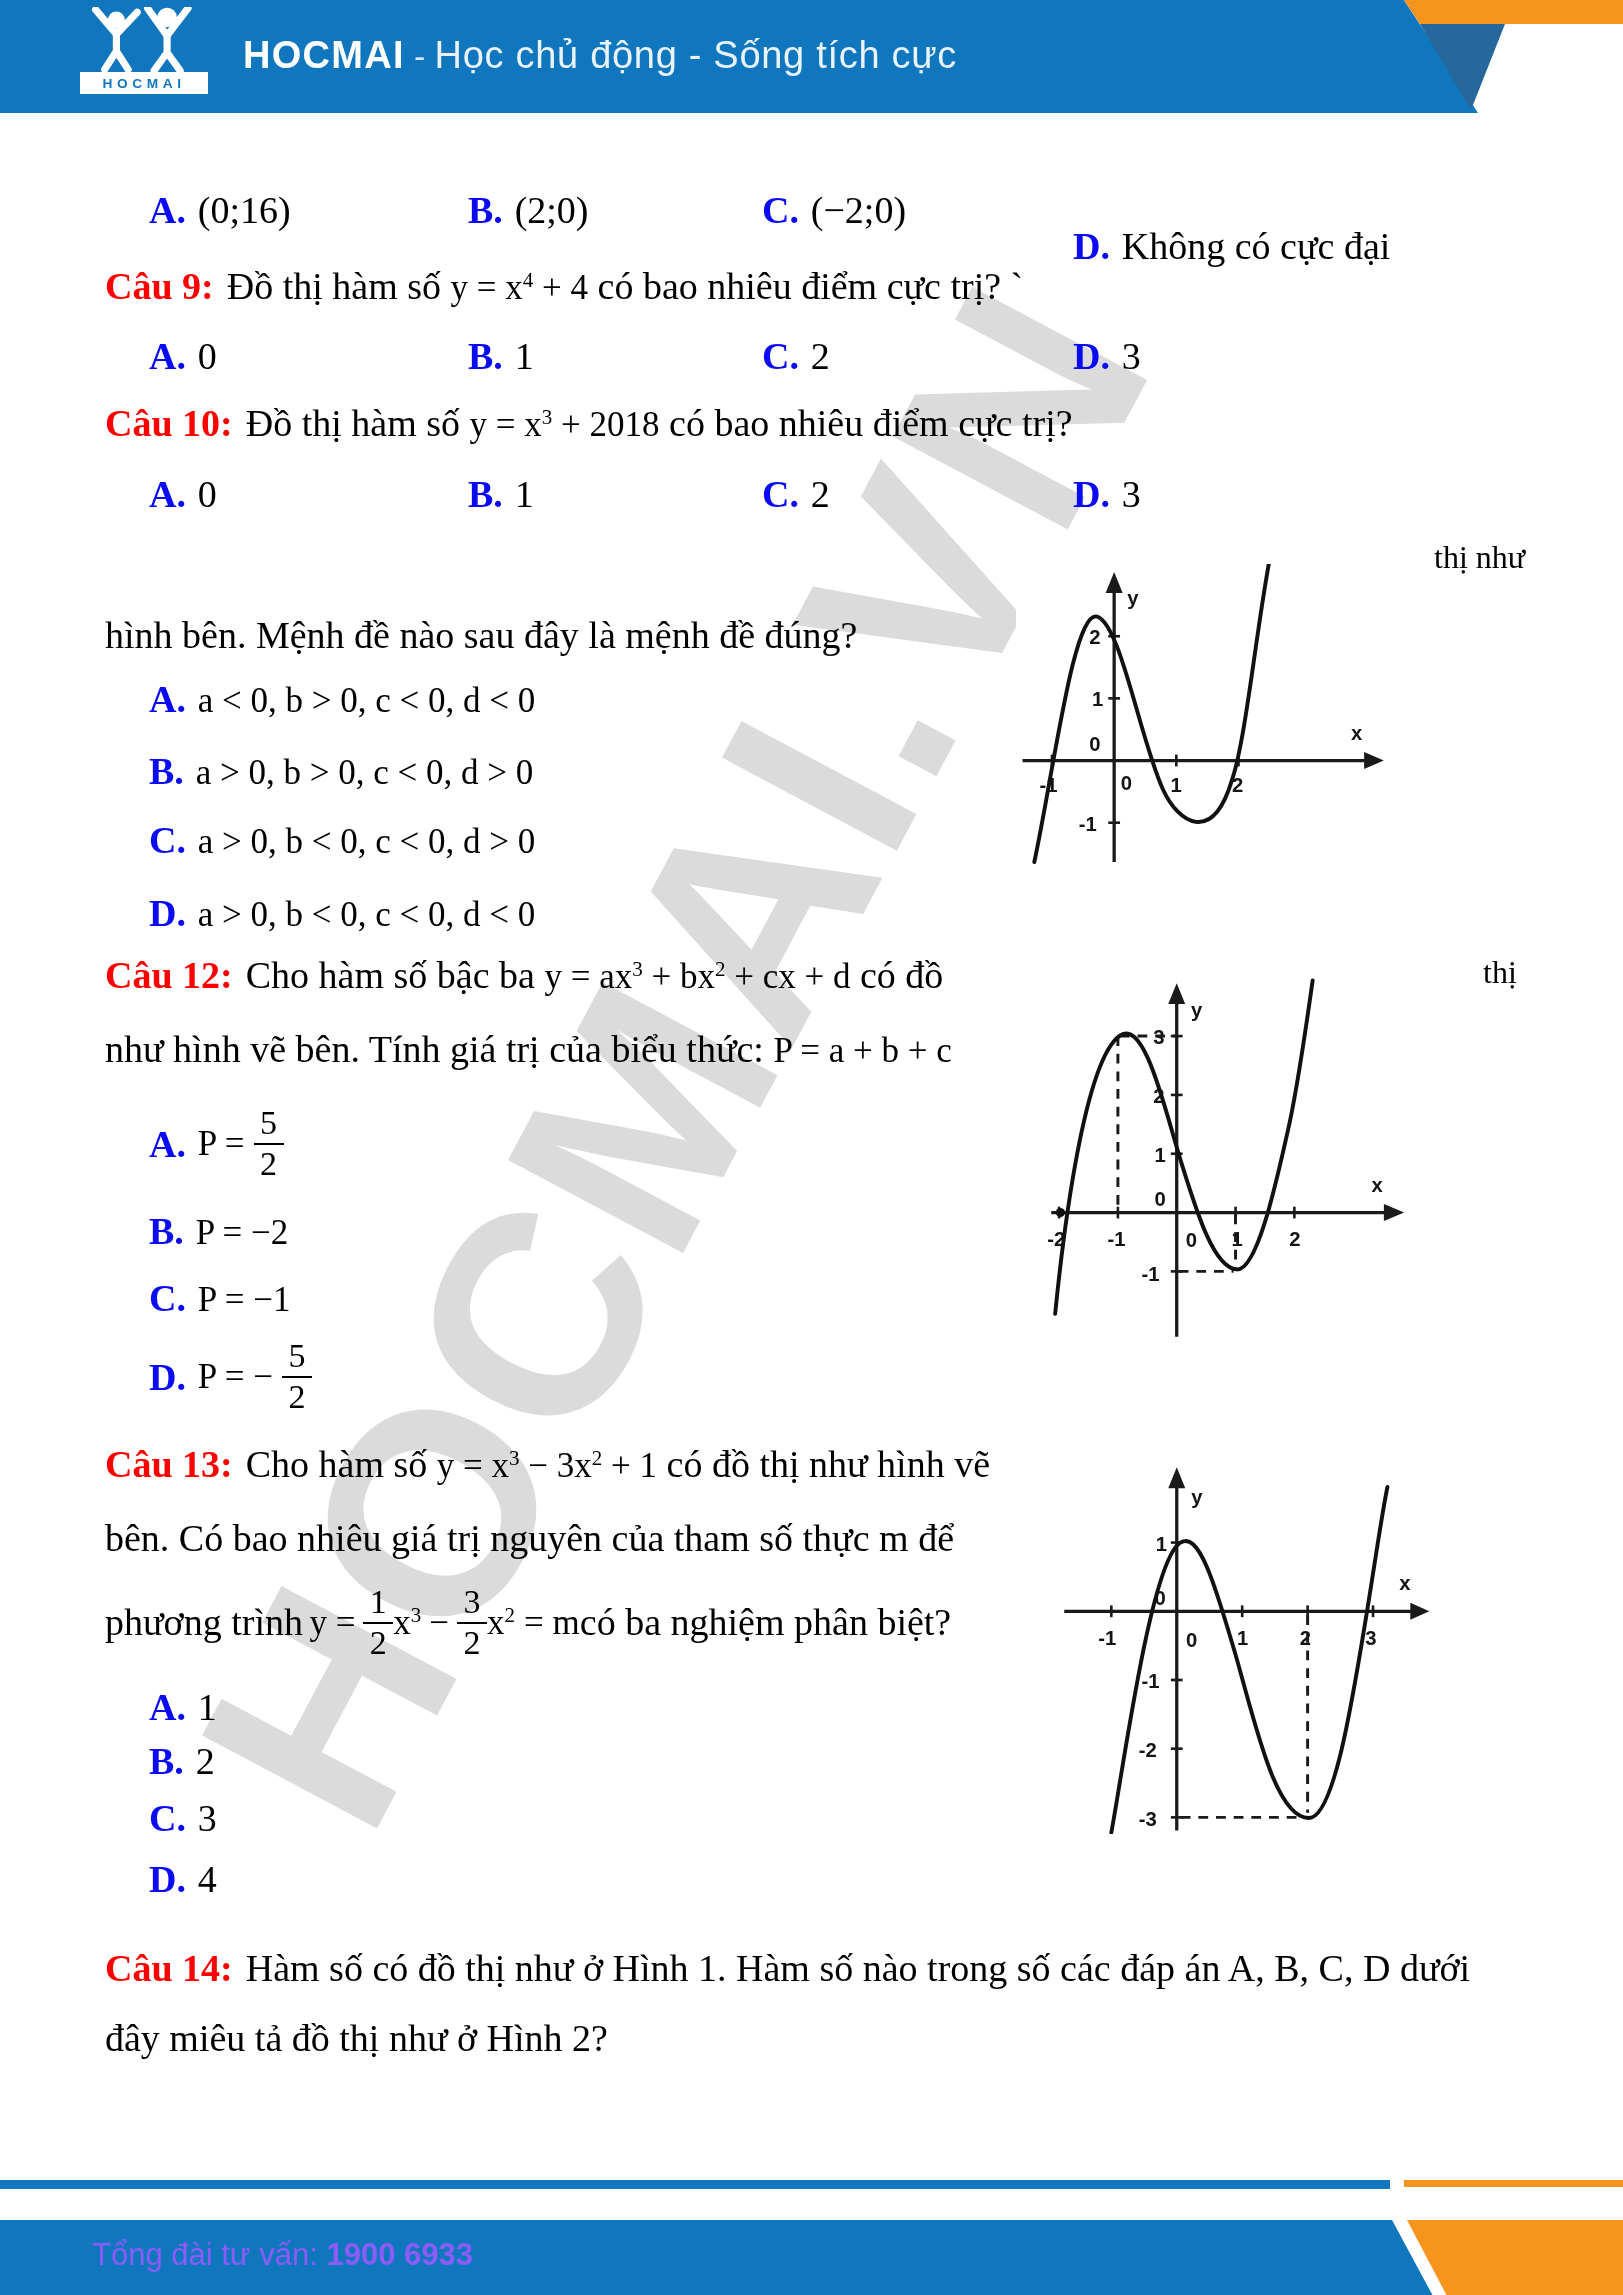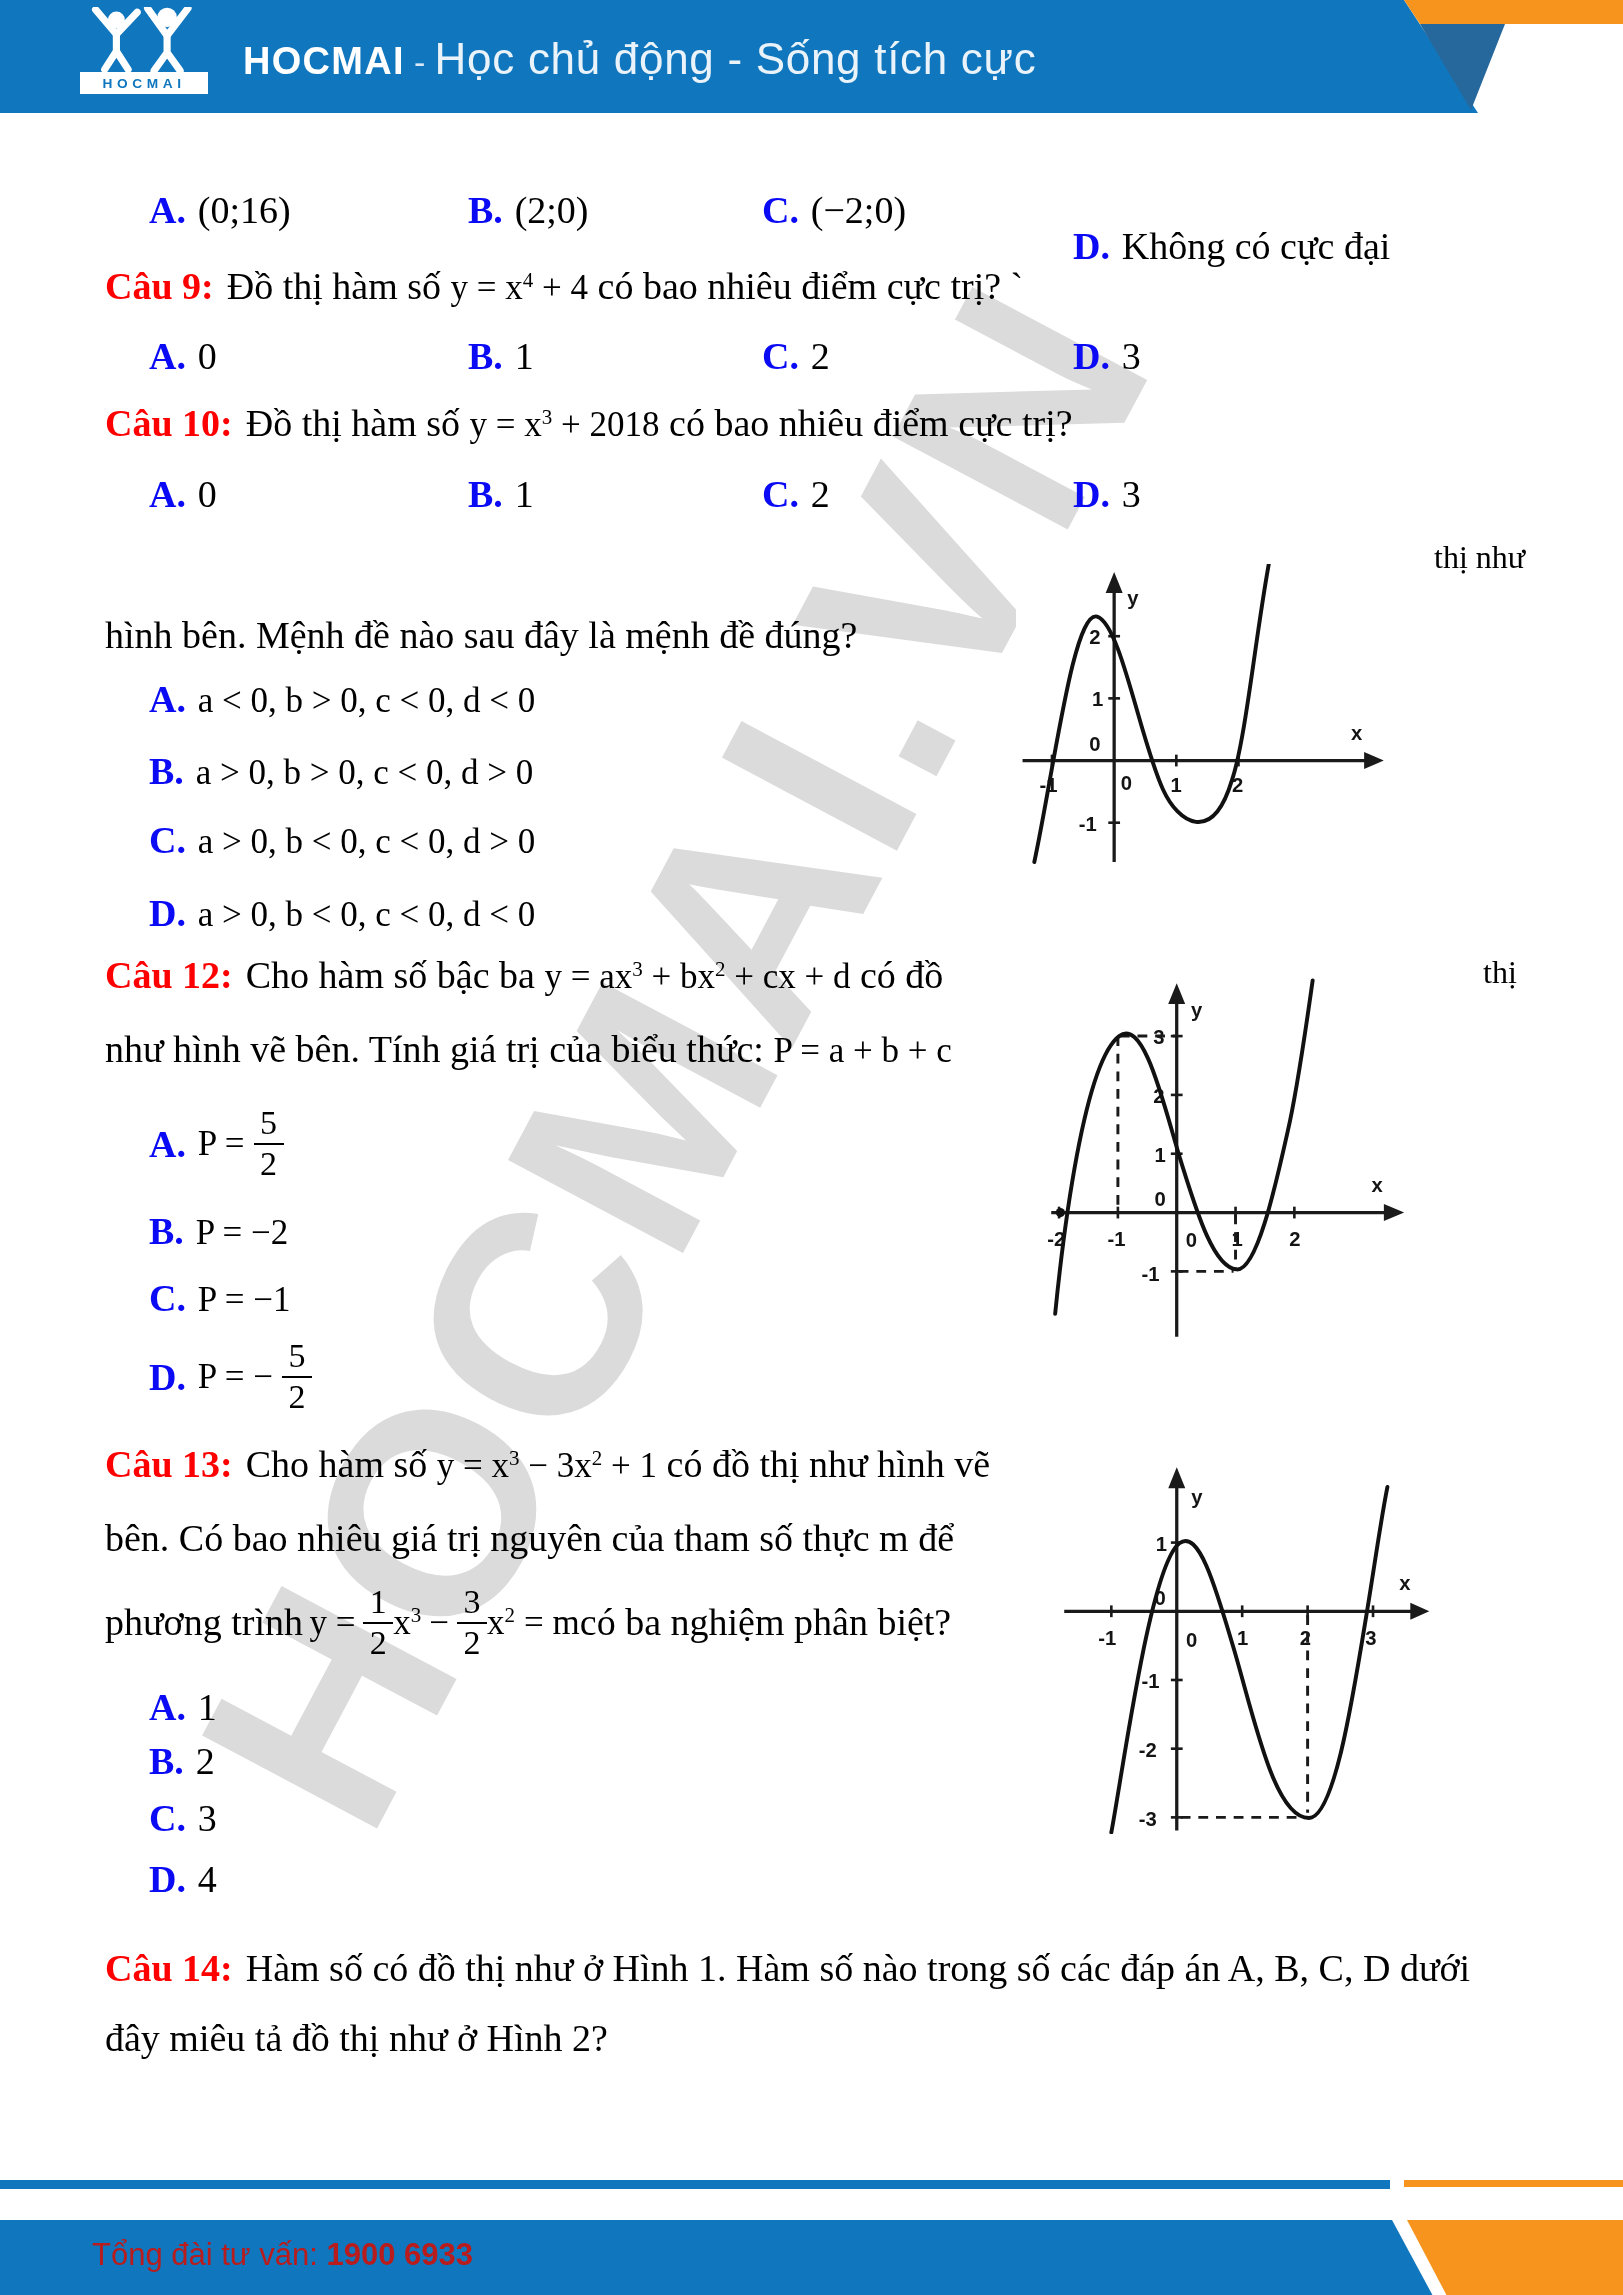--- a/index.html
+++ b/index.html
@@ -13,21 +13,21 @@
             clip-path:polygon(1404px 0,1623px 0,1623px 24px,1420px 24px);}
   .hdr-wedge{position:absolute;left:0;top:0;width:1623px;height:113px;background:#27689C;
             clip-path:polygon(1420px 24px,1505px 24px,1471px 110px);}
   .logo-caption{position:absolute;left:80px;top:72px;width:128px;height:22px;background:#fff;
             font-family:"Liberation Sans","DejaVu Sans",sans-serif;font-weight:bold;color:#1077BE;
             font-size:13.7px;letter-spacing:4.6px;text-align:center;line-height:23px;}
   .brand-row{position:absolute;left:243px;top:34px;white-space:nowrap;
             font-family:"Liberation Sans","DejaVu Sans",sans-serif;color:#fff;}
   .brand{font-size:38px;font-weight:bold;letter-spacing:1.3px;}
   .brand-sep{font-size:34px;color:#D9EAF6;margin:0 9.2px;}
-  .tagline{font-size:44px;color:#EAF3FA;letter-spacing:0.7px;}
+  .tagline{font-size:38px;color:#EAF3FA;letter-spacing:0.7px;}
   
   .watermark{position:absolute;left:134px;top:1721px;transform:rotate(-62deg);transform-origin:0 0;
             font-family:"Liberation Sans","DejaVu Sans",sans-serif;font-weight:bold;
             font-size:288px;letter-spacing:3.9px;color:#DBDBDB;white-space:nowrap;z-index:0;}
   
   .q-line{position:absolute;left:105px;font-size:38px;line-height:1.15;white-space:nowrap;z-index:1;}
   .q-label{color:#FE0000;font-weight:bold;margin-right:13px;}
   .math{font-size:35px;}
   sup{font-size:0.6em;vertical-align:0.55em;line-height:0;}
   .opt-row{position:absolute;left:0;top:0;width:1321px;height:52px;z-index:1;}
@@ -41,21 +41,21 @@
   .g-svg{position:absolute;z-index:1;}
   .g-svg text{font-family:"Liberation Sans","DejaVu Sans",sans-serif;font-weight:bold;
             font-size:31px;fill:#141414;}
   
   .ftr-thin-blue{position:absolute;left:0;top:2180px;width:1390px;height:8.5px;background:#1077BE;}
   .ftr-thin-orange{position:absolute;left:1404px;top:2180px;width:219px;height:7.2px;background:#F7941E;}
   .ftr-blue{position:absolute;left:0;top:2220px;width:1623px;height:76px;background:#1077BE;
             clip-path:polygon(0 0,1392px 0,1433px 76px,0 76px);}
   .ftr-orange{position:absolute;left:0;top:2220px;width:1623px;height:76px;background:#F7941E;
             clip-path:polygon(1407px 0,1623px 0,1623px 76px,1447px 76px);}
-  .ftr-text{position:absolute;left:92px;top:2237px;z-index:2;color:#b91c1c;white-space:nowrap;
+  .ftr-text{position:absolute;left:92px;top:2237px;z-index:2;color:#8b5cf6;white-space:nowrap;
             font-family:"Liberation Sans","DejaVu Sans",sans-serif;font-size:31px;}
   .ftr-text b{font-weight:bold;}
 </style>
 </head>
 <body>
 
 <div class="page">
 
   <div class="watermark">HOCMAI.VN</div>
 

